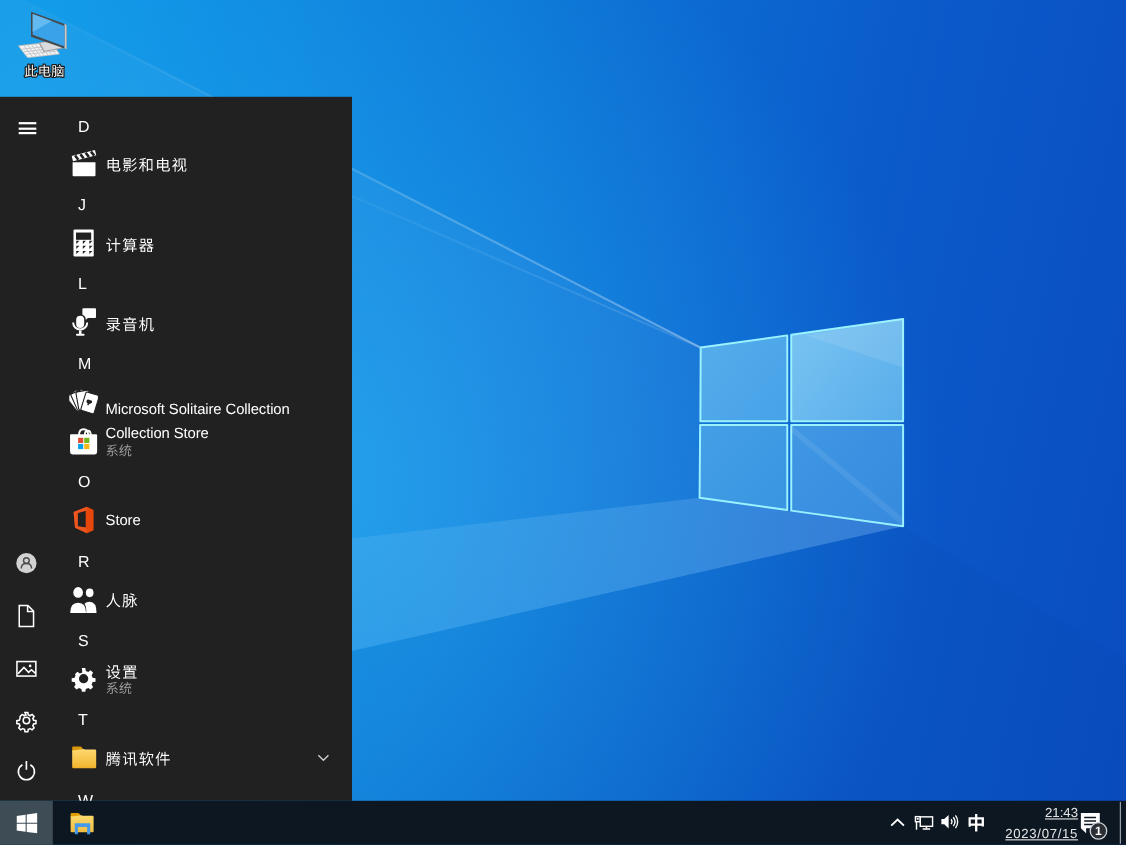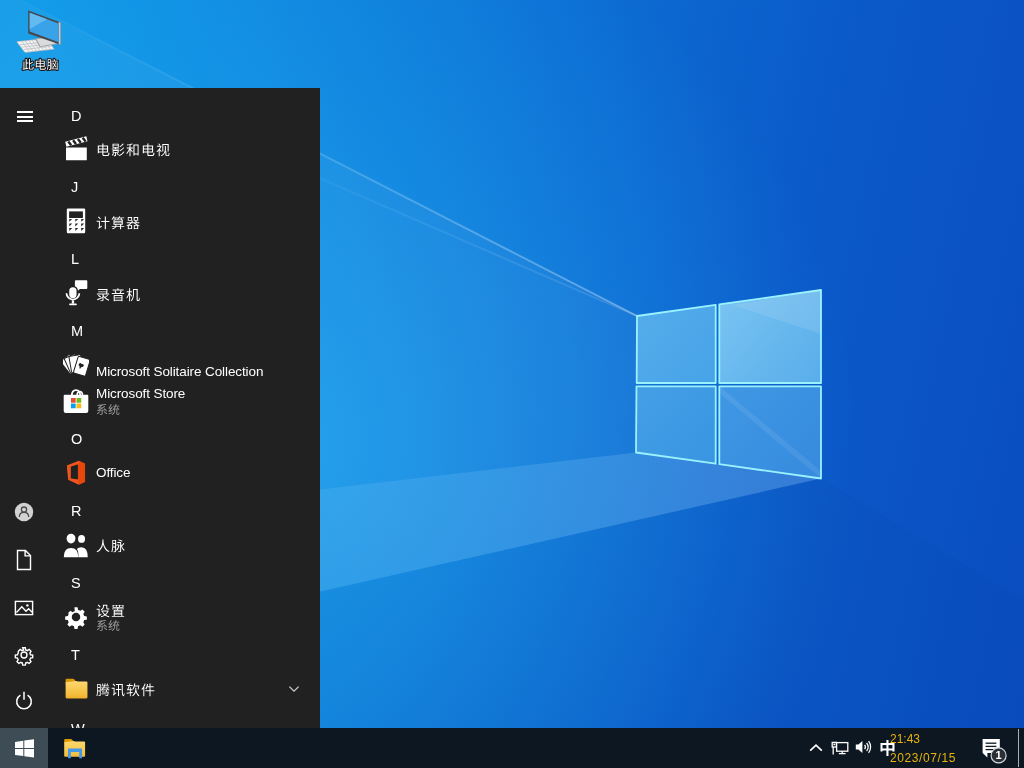--- a/index.html
+++ b/index.html
@@ -1,18 +1,18 @@
 <!DOCTYPE html>
 <html><head><meta charset="utf-8"><title>d</title>
 <style>
 html,body{margin:0;padding:0;width:1024px;height:768px;overflow:hidden;background:#0a4ec4;
 font-family:"Liberation Sans",sans-serif;}
 .hdr{position:absolute;left:71px;font-size:14.5px;color:#ffffff;}
 .lbl{position:absolute;left:96px;font-size:13.5px;letter-spacing:-0.1px;color:#ffffff;white-space:nowrap;}
-.clock{position:absolute;color:#eab308;font-size:12px;text-align:left;width:90px;}
+.clock{position:absolute;color:#e5e5e5;font-size:12px;text-align:right;width:90px;text-decoration:underline;}
 </style></head>
 <body>
 
 <svg width="1024" height="768" style="position:absolute;left:0;top:0">
  <defs>
   <linearGradient id="bg" gradientUnits="userSpaceOnUse" x1="0" y1="200" x2="1100" y2="430">
    <stop offset="0" stop-color="#119ae8"></stop>
    <stop offset="0.35" stop-color="#0d79d8"></stop>
    <stop offset="0.7" stop-color="#0b5aca"></stop>
    <stop offset="1" stop-color="#0a4cc0"></stop>
@@ -105,22 +105,22 @@
 <div class="hdr" style="top:108px">D</div>
 <div class="hdr" style="top:179px">J</div>
 <div class="hdr" style="top:251px">L</div>
 <div class="hdr" style="top:323px">M</div>
 <div class="hdr" style="top:431px">O</div>
 <div class="hdr" style="top:503px">R</div>
 <div class="hdr" style="top:575px">S</div>
 <div class="hdr" style="top:647px">T</div>
 <div class="hdr" style="top:720.5px">W</div>
 <div class="lbl" style="top:364px">Microsoft Solitaire Collection</div>
-<div class="lbl" style="top:385.5px">Microsoft Store</div>
-<div class="lbl" style="top:465px">Office</div>
+<div class="lbl" style="top:385.5px">Collection Store</div>
+<div class="lbl" style="top:465px">Store</div>
 <svg style="position:absolute;left:96px;top:140.1px;overflow:visible" width="79" height="21">
     <path transform="translate(0,15.1)" d="M6.3 -5.7V-3.7H2.9V-5.7ZM7.4 -5.7H11.0V-3.7H7.4ZM6.3 -6.7H2.9V-8.7H6.3ZM7.4 -6.7V-8.7H11.0V-6.7ZM1.8 -9.7V-1.8H2.9V-2.7H6.3V-1.2C6.3 0.4 6.8 0.9 8.4 0.9C8.7 0.9 11.1 0.9 11.5 0.9C13.0 0.9 13.3 0.1 13.5 -2.0C13.1 -2.1 12.7 -2.3 12.4 -2.5C12.3 -0.6 12.2 -0.2 11.4 -0.2C10.9 -0.2 8.8 -0.2 8.4 -0.2C7.6 -0.2 7.4 -0.4 7.4 -1.2V-2.7H12.1V-9.7H7.4V-11.7H6.3V-9.7Z M26.8 -11.5C26.0 -10.4 24.5 -9.2 23.3 -8.5C23.6 -8.3 23.9 -8.0 24.0 -7.8C25.4 -8.6 26.8 -9.8 27.8 -11.1ZM27.2 -7.7C26.3 -6.5 24.7 -5.2 23.3 -4.5C23.6 -4.3 23.9 -4.0 24.0 -3.8C25.5 -4.6 27.2 -5.9 28.2 -7.3ZM27.5 -3.6C26.6 -2.1 24.7 -0.6 22.9 0.2C23.1 0.4 23.4 0.8 23.6 1.0C25.5 0.1 27.4 -1.5 28.5 -3.3ZM17.6 -4.2H21.6V-3.1H17.6ZM20.8 -1.7C21.3 -1.0 21.9 -0.1 22.1 0.4L22.9 0.0C22.6 -0.5 22.1 -1.4 21.6 -2.0ZM17.5 -9.0H21.8V-8.2H17.5ZM17.5 -10.6H21.8V-9.7H17.5ZM16.5 -11.3V-7.4H22.8V-11.3ZM17.2 -2.0C16.8 -1.3 16.3 -0.5 15.8 0.0C16.0 0.1 16.4 0.4 16.5 0.6C17.1 0.0 17.7 -0.9 18.1 -1.7ZM18.8 -7.2C18.9 -7.0 19.0 -6.8 19.1 -6.6H15.8V-5.7H23.3V-6.6H20.2C20.1 -6.8 19.9 -7.2 19.8 -7.4ZM16.6 -5.0V-2.3H19.1V0.0C19.1 0.1 19.1 0.2 18.9 0.2C18.7 0.2 18.3 0.2 17.7 0.2C17.8 0.4 18.0 0.8 18.0 1.1C18.8 1.1 19.3 1.0 19.7 0.9C20.0 0.7 20.1 0.5 20.1 0.0V-2.3H22.7V-5.0Z M37.4 -10.5V0.5H38.5V-0.7H41.6V0.4H42.6V-10.5ZM38.5 -1.7V-9.5H41.6V-1.7ZM36.1 -11.6C34.9 -11.1 32.7 -10.7 30.8 -10.5C31.0 -10.2 31.1 -9.9 31.1 -9.6C31.9 -9.7 32.7 -9.8 33.5 -10.0V-7.6H30.7V-6.6H33.2C32.5 -4.9 31.4 -3.0 30.4 -1.9C30.5 -1.6 30.8 -1.2 30.9 -0.9C31.8 -1.9 32.8 -3.5 33.5 -5.1V1.1H34.5V-5.1C35.1 -4.3 35.9 -3.2 36.2 -2.7L36.8 -3.6C36.5 -4.0 35.0 -5.8 34.5 -6.3V-6.6H36.9V-7.6H34.5V-10.2C35.4 -10.3 36.2 -10.6 36.8 -10.8Z M51.3 -5.7V-3.7H47.9V-5.7ZM52.4 -5.7H56.0V-3.7H52.4ZM51.3 -6.7H47.9V-8.7H51.3ZM52.4 -6.7V-8.7H56.0V-6.7ZM46.8 -9.7V-1.8H47.9V-2.7H51.3V-1.2C51.3 0.4 51.8 0.9 53.4 0.9C53.7 0.9 56.1 0.9 56.5 0.9C58.0 0.9 58.3 0.1 58.5 -2.0C58.1 -2.1 57.7 -2.3 57.4 -2.5C57.3 -0.6 57.2 -0.2 56.4 -0.2C55.9 -0.2 53.8 -0.2 53.4 -0.2C52.6 -0.2 52.4 -0.4 52.4 -1.2V-2.7H57.1V-9.7H52.4V-11.7H51.3V-9.7Z M66.3 -11.1V-3.6H67.3V-10.2H71.6V-3.6H72.7V-11.1ZM62.2 -11.3C62.7 -10.7 63.2 -9.9 63.5 -9.4L64.3 -10.0C64.1 -10.5 63.5 -11.2 63.0 -11.7ZM68.9 -9.1V-6.4C68.9 -4.2 68.5 -1.5 65.0 0.4C65.2 0.5 65.5 0.9 65.6 1.1C67.7 0.0 68.8 -1.5 69.4 -3.0V-0.3C69.4 0.7 69.8 0.9 70.7 0.9H72.0C73.2 0.9 73.4 0.3 73.5 -1.9C73.2 -1.9 72.9 -2.1 72.6 -2.3C72.6 -0.3 72.5 0.1 72.0 0.1H70.9C70.5 0.1 70.4 0.0 70.4 -0.4V-3.9H69.7C69.9 -4.7 69.9 -5.6 69.9 -6.3V-9.1ZM60.9 -9.4V-8.4H64.3C63.5 -6.6 62.0 -4.9 60.5 -3.9C60.7 -3.7 61.0 -3.1 61.0 -2.9C61.6 -3.3 62.1 -3.8 62.7 -4.3V1.1H63.7V-4.9C64.1 -4.3 64.7 -3.5 65.0 -3.1L65.7 -3.9C65.4 -4.2 64.5 -5.3 63.9 -5.9C64.6 -6.9 65.2 -7.9 65.6 -9.0L65.0 -9.4L64.8 -9.4Z" fill="#ffffff"></path>
   </svg>
 <svg style="position:absolute;left:96px;top:213.1px;overflow:visible" width="49" height="21">
     <path transform="translate(0,15.1)" d="M1.9 -10.8C2.7 -10.2 3.7 -9.2 4.1 -8.6L4.8 -9.4C4.4 -10.0 3.4 -10.9 2.6 -11.5ZM0.6 -7.4V-6.3H2.9V-1.3C2.9 -0.7 2.4 -0.3 2.2 -0.1C2.4 0.1 2.6 0.6 2.7 0.9C3.0 0.6 3.4 0.3 6.0 -1.6C5.9 -1.8 5.7 -2.3 5.7 -2.5L3.9 -1.4V-7.4ZM8.8 -11.7V-7.1H5.2V-6.0H8.8V1.1H9.9V-6.0H13.4V-7.1H9.9V-11.7Z M18.5 -6.4H25.7V-5.6H18.5ZM18.5 -4.9H25.7V-4.1H18.5ZM18.5 -7.9H25.7V-7.1H18.5ZM23.1 -11.8C22.7 -10.8 22.0 -9.7 21.1 -9.1C21.3 -9.0 21.7 -8.7 22.0 -8.6H19.1L19.9 -8.9C19.8 -9.1 19.6 -9.5 19.4 -9.9H21.8V-10.7H18.1C18.3 -11.0 18.4 -11.3 18.5 -11.6L17.6 -11.8C17.1 -10.7 16.3 -9.6 15.5 -8.9C15.7 -8.8 16.1 -8.5 16.3 -8.3C16.8 -8.8 17.2 -9.3 17.6 -9.9H18.3C18.6 -9.4 18.9 -8.9 19.0 -8.6H17.5V-3.3H19.4V-2.4L19.3 -2.1H15.8V-1.3H19.0C18.6 -0.7 17.8 -0.1 16.0 0.4C16.2 0.5 16.5 0.9 16.7 1.1C18.9 0.5 19.8 -0.4 20.2 -1.3H24.0V1.1H25.1V-1.3H28.3V-2.1H25.1V-3.3H26.8V-8.6H25.4L26.1 -8.9C26.0 -9.2 25.8 -9.5 25.5 -9.9H28.2V-10.7H23.7C23.8 -11.0 24.0 -11.3 24.1 -11.6ZM24.0 -2.1H20.4L20.4 -2.4V-3.3H24.0ZM22.1 -8.6C22.4 -8.9 22.8 -9.4 23.2 -9.9H24.3C24.7 -9.5 25.1 -8.9 25.2 -8.6Z M32.7 -10.2H35.1V-8.2H32.7ZM38.7 -10.2H41.2V-8.2H38.7ZM38.6 -6.8C39.2 -6.6 39.9 -6.2 40.4 -5.9H36.3C36.6 -6.3 36.9 -6.8 37.2 -7.3L36.1 -7.4V-11.1H31.8V-7.3H36.0C35.8 -6.8 35.5 -6.4 35.1 -5.9H30.7V-4.9H34.2C33.2 -4.1 32.0 -3.3 30.4 -2.8C30.6 -2.6 30.9 -2.2 31.0 -2.0L31.8 -2.3V1.1H32.8V0.7H35.1V1.0H36.1V-3.2H33.4C34.3 -3.7 35.0 -4.3 35.5 -4.9H38.1C38.7 -4.3 39.5 -3.7 40.3 -3.2H37.8V1.1H38.7V0.7H41.2V1.0H42.2V-2.3L42.9 -2.1C43.1 -2.3 43.4 -2.7 43.6 -2.9C42.1 -3.3 40.5 -4.0 39.5 -4.9H43.3V-5.9H40.8L41.2 -6.3C40.8 -6.7 39.9 -7.1 39.1 -7.3ZM37.7 -11.1V-7.3H42.2V-11.1ZM32.8 -0.2V-2.3H35.1V-0.2ZM38.7 -0.2V-2.3H41.2V-0.2Z" fill="#ffffff"></path>
   </svg>
 <svg style="position:absolute;left:96px;top:285.1px;overflow:visible" width="49" height="21">
     <path transform="translate(0,15.1)" d="M1.9 -4.4C2.8 -3.9 3.9 -3.1 4.4 -2.6L5.2 -3.3C4.6 -3.9 3.5 -4.6 2.6 -5.1ZM1.9 -11.0V-10.0H10.4L10.3 -8.7H2.3V-7.8H10.2L10.2 -6.5H0.9V-5.5H6.5V-3.0C4.4 -2.1 2.3 -1.3 1.0 -0.8L1.5 0.2C2.9 -0.4 4.7 -1.2 6.5 -2.0V-0.0C6.5 0.2 6.4 0.2 6.2 0.2C5.9 0.3 5.2 0.3 4.3 0.2C4.5 0.5 4.6 0.9 4.7 1.1C5.8 1.1 6.5 1.1 6.9 1.0C7.4 0.8 7.5 0.6 7.5 -0.0V-3.3C8.7 -1.5 10.5 -0.1 12.7 0.6C12.8 0.3 13.1 -0.1 13.3 -0.4C11.8 -0.8 10.5 -1.5 9.5 -2.5C10.3 -3.0 11.4 -3.8 12.2 -4.5L11.3 -5.2C10.7 -4.5 9.7 -3.7 8.8 -3.1C8.3 -3.7 7.9 -4.4 7.5 -5.1V-5.5H13.2V-6.5H11.3C11.4 -7.9 11.5 -9.6 11.5 -11.0L10.7 -11.0L10.5 -11.0Z M21.1 -11.7C21.3 -11.3 21.5 -10.9 21.6 -10.5H16.6V-9.5H27.6V-10.5H22.8C22.7 -10.9 22.4 -11.5 22.1 -11.9ZM18.5 -9.2C18.8 -8.6 19.2 -7.8 19.3 -7.2H15.8V-6.2H28.2V-7.2H24.7C25.1 -7.8 25.4 -8.6 25.7 -9.2L24.6 -9.5C24.4 -8.8 23.9 -7.9 23.6 -7.2H19.9L20.4 -7.3C20.3 -7.9 19.9 -8.8 19.5 -9.5ZM18.7 -1.8H25.4V-0.3H18.7ZM18.7 -2.7V-4.1H25.4V-2.7ZM17.7 -5.0V1.1H18.7V0.6H25.4V1.1H26.5V-5.0Z M37.0 -11.0V-6.5C37.0 -4.3 36.8 -1.5 34.9 0.4C35.1 0.6 35.5 0.9 35.7 1.1C37.7 -1.0 38.0 -4.1 38.0 -6.5V-10.0H40.6V-1.0C40.6 0.3 40.7 0.5 40.9 0.7C41.2 0.9 41.5 1.0 41.7 1.0C41.9 1.0 42.2 1.0 42.5 1.0C42.8 1.0 43.0 0.9 43.2 0.8C43.4 0.6 43.5 0.4 43.6 0.0C43.6 -0.4 43.7 -1.4 43.7 -2.2C43.4 -2.3 43.1 -2.4 42.9 -2.6C42.9 -1.7 42.9 -1.0 42.8 -0.6C42.8 -0.3 42.8 -0.2 42.7 -0.1C42.6 -0.0 42.5 0.0 42.4 0.0C42.3 0.0 42.1 0.0 42.0 0.0C41.9 0.0 41.8 -0.0 41.8 -0.1C41.7 -0.1 41.7 -0.4 41.7 -0.9V-11.0ZM33.1 -11.8V-8.8H30.7V-7.8H32.9C32.4 -5.8 31.4 -3.6 30.4 -2.5C30.6 -2.2 30.8 -1.8 30.9 -1.5C31.7 -2.5 32.5 -4.0 33.1 -5.7V1.1H34.1V-5.3C34.6 -4.6 35.3 -3.8 35.6 -3.3L36.2 -4.1C35.9 -4.5 34.6 -6.0 34.1 -6.5V-7.8H36.1V-8.8H34.1V-11.8Z" fill="#ffffff"></path>
   </svg>
 <svg style="position:absolute;left:96px;top:400.6px;overflow:visible" width="28" height="18">

